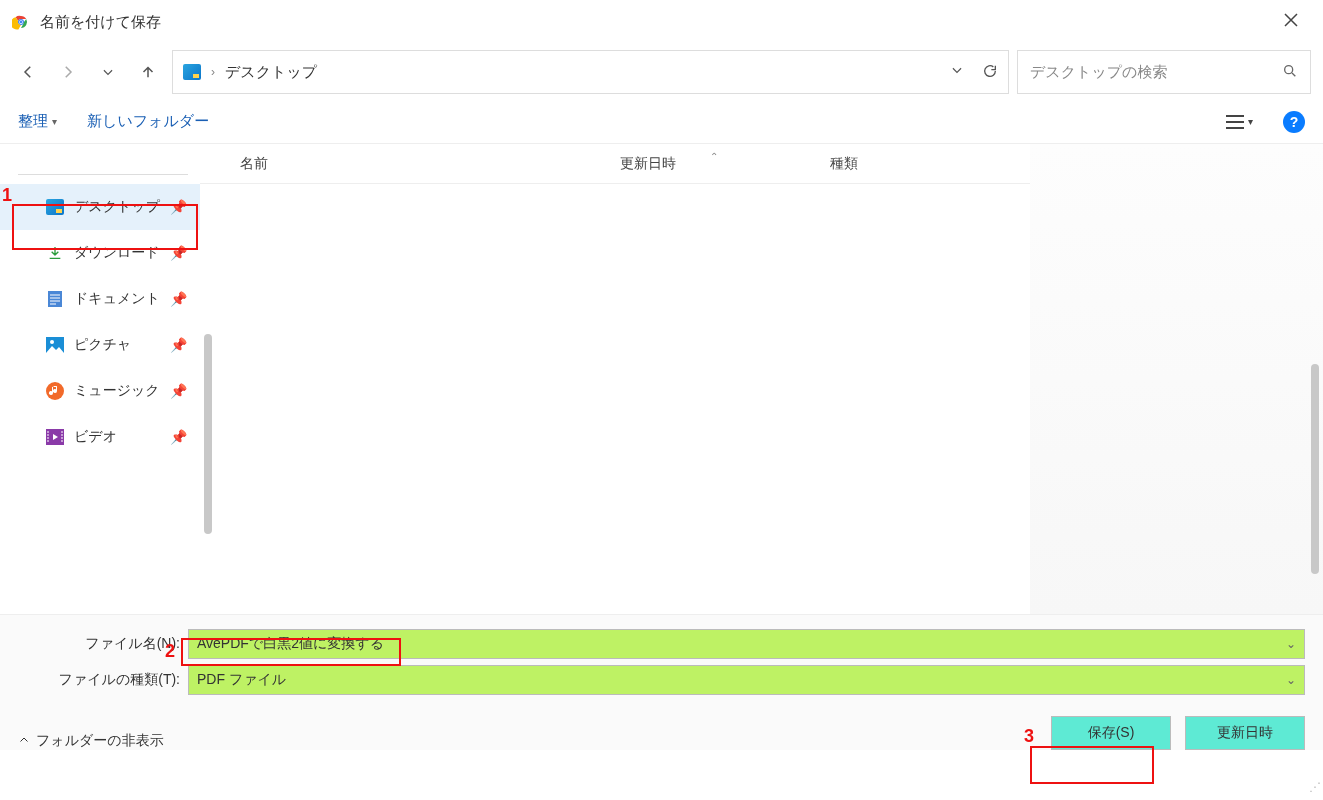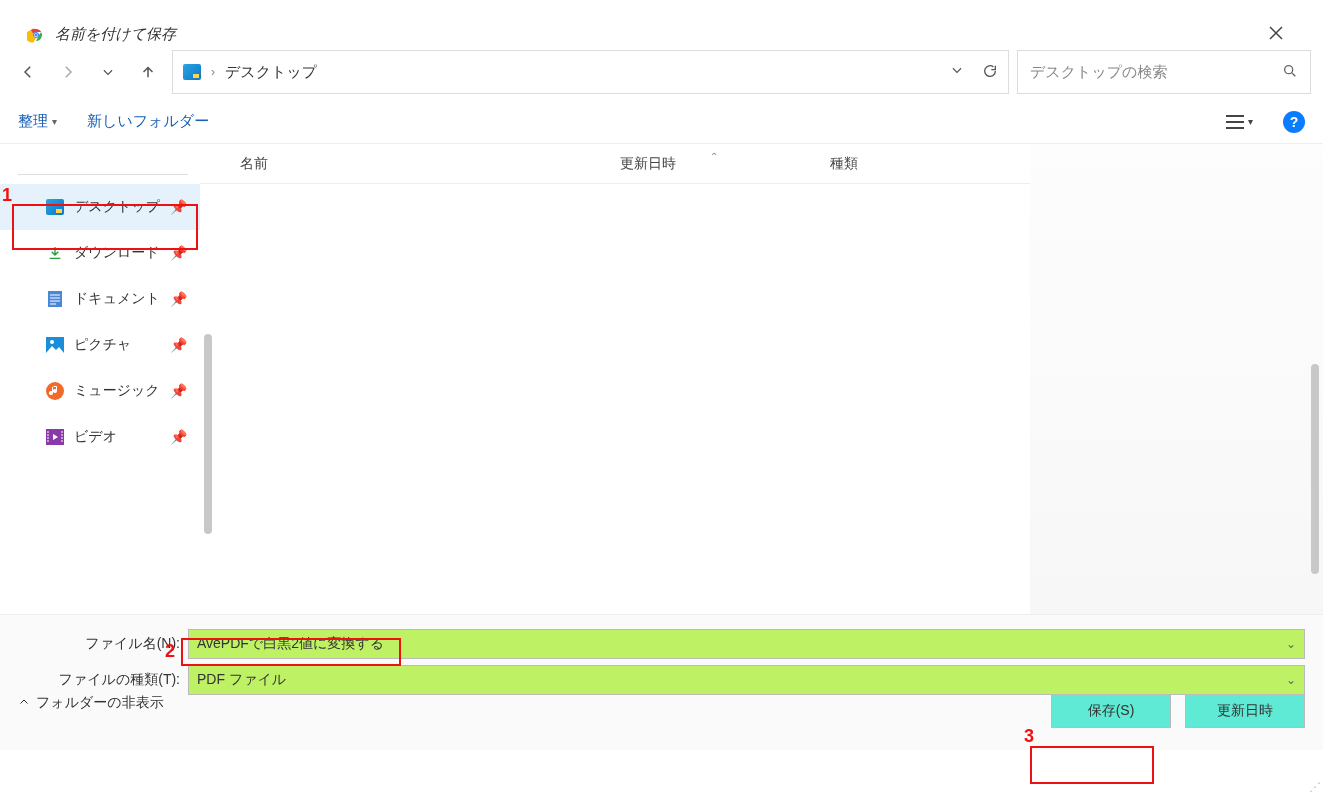--- a/index.html
+++ b/index.html
@@ -1,19 +1,19 @@
 <!DOCTYPE html>
 <html><head>
 <meta charset="utf-8">
 <style>
   * { box-sizing: border-box; margin: 0; padding: 0; font-family: "Yu Gothic UI", "Meiryo", sans-serif; }
   body { width: 1323px; height: 800px; background: #fff; font-size: 14px; color: #333; position: relative; }
 
   
-  .titlebar { height: 44px; display: flex; align-items: flex-end; padding: 0 27px; font-style: italic; }
+  .titlebar { height: 44px; display: flex; align-items: center; padding: 0 12px; }
   .chrome-icon { width: 18px; height: 18px; margin-right: 10px; }
   .titlebar-title { flex: 1; font-size: 15px; color: #333; }
   .close-x { width: 40px; text-align: center; font-size: 16px; color: #444; cursor: pointer; }
 
   
   .navrow { height: 56px; display: flex; align-items: center; padding: 0 12px; gap: 8px; }
   .navbtn { width: 32px; height: 32px; display: flex; align-items: center; justify-content: center; color: #666; cursor: pointer; }
   .address { flex: 1; height: 44px; border: 1px solid #ddd; display: flex; align-items: center; padding: 0 10px; gap: 10px; }
   .address .crumb { color: #333; font-size: 15px; }
   .address .sep { color: #888; font-size: 12px; }
@@ -50,21 +50,21 @@
   .scroll-thumb-right { position: absolute; right: 4px; top: 220px; width: 8px; height: 210px; background: #c8c8c8; border-radius: 4px; }
 
   
   .fields { padding: 12px 18px 0; background: #fafafa; border-top: 1px solid #eee; height: 80px; }
   .field-row { display: flex; align-items: center; height: 34px; margin-bottom: 2px; }
   .field-label { width: 170px; text-align: right; padding-right: 8px; font-size: 14px; color: #333; }
   .field-input { flex: 1; height: 30px; border: 1px solid #bbb; background: #bef264; display: flex; align-items: center; padding: 0 8px; position: relative; }
   .field-input .dd { position: absolute; right: 8px; color: #666; font-size: 12px; }
 
   
-  .footer { height: 56px; background: #fafafa; display: flex; align-items: flex-start; padding: 0 18px; }
+  .footer { height: 56px; background: #fafafa; display: flex; align-items: flex-end; padding: 0 18px; }
   .hide-folders { display: flex; align-items: center; gap: 6px; color: #333; cursor: pointer; }
   .btn { min-width: 120px; height: 34px; border: 1px solid #bbb; background: #5eead4; display: flex; align-items: center; justify-content: center; margin-left: 14px; cursor: pointer; font-size: 14px; }
 
   
   .anno { position: absolute; color: #e11; font-weight: bold; font-size: 18px; z-index: 50; pointer-events: none; }
   .anno-box { position: absolute; border: 2px solid #e11; z-index: 40; pointer-events: none; }
 
   .desktop-mini { width:20px; height:16px; background: linear-gradient(135deg,#2aa5e0,#0b75c9); border-radius:2px; position:relative; }
   .desktop-mini::after { content:""; position:absolute; right:2px; bottom:2px; width:6px; height:4px; background:#ffd34d; }
 

